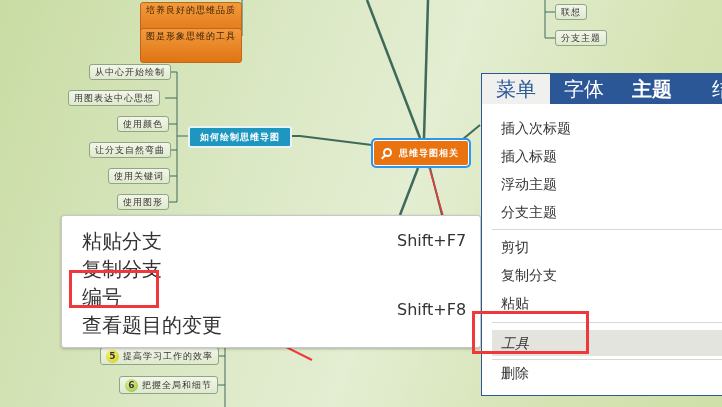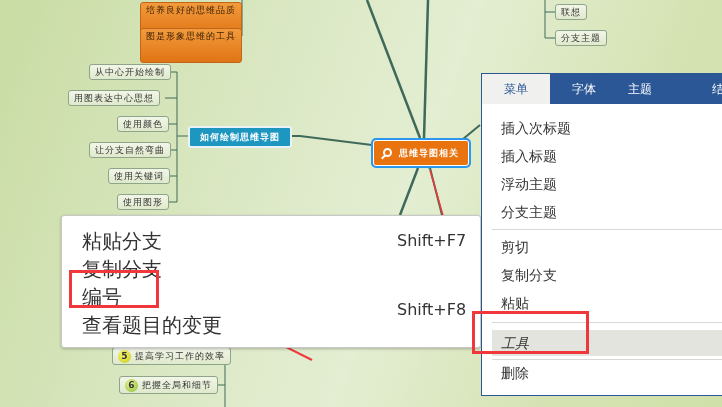--- a/index.html
+++ b/index.html
@@ -81,21 +81,21 @@
     position: absolute; left: 335px; font-size: 16px; color: #333; height: 20px; line-height: 20px;
   }
 
   
   .panel {
     position: absolute; left: 481px; top: 73px; width: 250px; height: 323px;
     background: #fff; border: 1px solid #2b5797;
   }
   .tabs { position: absolute; left: 0; top: 0; width: 100%; height: 30px; background: #2b5797; }
   .tab {
-    position: absolute; top: 0; height: 30px; line-height: 30px; font-size: 12px; color: #fff;
+    position: absolute; top: 0; height: 30px; line-height: 30px; font-size: 20px; color: #fff;
     text-align: center;
   }
   .tab.active { background: #f0f0ee; color: #2b5797; }
   .panel .item {
     position: absolute; left: 19px; font-size: 14px; color: #333; height: 22px; line-height: 22px; text-align: center;
   }
   .panel .sep { position: absolute; left: 10px; right: 0; height: 1px; background: #d8d8d4; }
   .panel .hl { position: absolute; left: 10px; right: 0; top: 256px; height: 26px; background: #e4e4df; }
 
   .redbox { position: absolute; border: 3px solid #f0373b; }
@@ -144,42 +144,42 @@
   <div class="node" style="left:108px; top:168px;">使用关键词</div>
   <div class="node" style="left:117px; top:194px;">使用图形</div>
 
   <div class="node blue" style="left:188px; top:126px;">如何绘制思维导图</div>
 
   <div class="node center" style="left:371px; top:138px;">
     <span class="mag"></span>
     <span>思维导图相关</span>
   </div>
 
-  <div class="node" style="left:112px; top:347px; height:18px; line-height:16px;">
+  <div class="node" style="left:100px; top:347px; height:18px; line-height:16px;">
     <span class="num">5</span><span>提高学习工作的效率</span>
   </div>
   <div class="node" style="left:119px; top:376px; height:18px; line-height:16px;">
     <span class="num g">6</span><span>把握全局和细节</span>
   </div>
 </div>
 
 <div class="ctx-left">
   <div class="item" style="top:15px;">粘贴分支</div>
   <div class="shortcut" style="top:15px;">Shift+F7</div>
   <div class="item" style="top:43px;">复制分支</div>
   <div class="shortcut" style="top:56px;margin-top:28px;">Shift+F8</div>
   <div class="item" style="top:71px;">编号</div>
   <div class="item" style="top:99px;">查看题目的变更</div>
 </div>
 
 <div class="panel">
   <div class="tabs">
     <div class="tab active" style="left:0; width:68px;">菜单</div>
     <div class="tab" style="left:68px; width:68px;">字体</div>
-    <div class="tab" style="left:124px; width:68px;">主题</div>
+    <div class="tab" style="left:136px; width:68px;font-weight:bold;">主题</div>
     <div class="tab" style="left:204px; width:50px; text-align:left; padding-left:26px;">结</div>
   </div>
 
   <div class="item" style="top:43px;">插入次标题</div>
   <div class="item" style="top:71px;">插入标题</div>
   <div class="item" style="top:99px;">浮动主题</div>
   <div class="item" style="top:127px;">分支主题</div>
 
   <div class="sep" style="top:155px;"></div>
 

